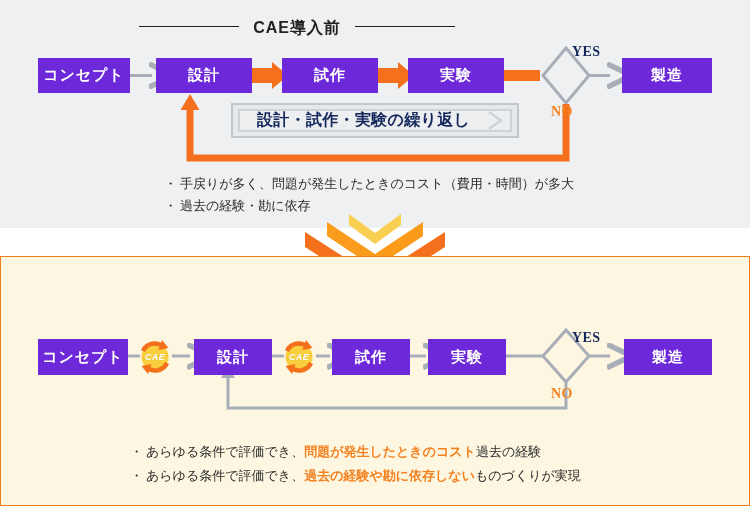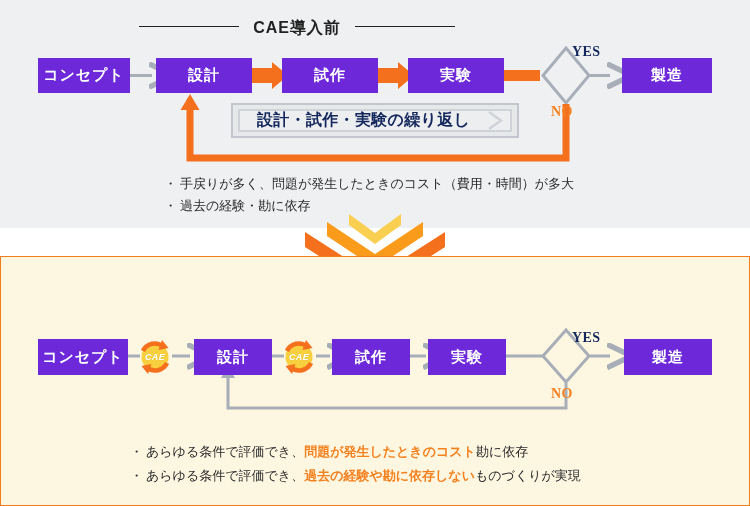--- a/index.html
+++ b/index.html
@@ -203,20 +203,20 @@
       <path d="M7,13 A13,13 0 0 1 27,8.5" fill="none" stroke="#f4701d" stroke-width="4.6" stroke-linecap="butt"></path>
       <polygon points="26,2 32.5,10 22.5,12" fill="#f4701d"></polygon>
       <path d="M31,25 A13,13 0 0 1 11,29.5" fill="none" stroke="#f4701d" stroke-width="4.6" stroke-linecap="butt"></path>
       <polygon points="12,36 5.5,28 15.5,26" fill="#f4701d"></polygon>
     </svg>
     <div class="cae-label">CAE</div>
   </div>
 
   <div class="bullets" style="left:130px;top:440px;line-height:24px;">
     <div class="row">
-      <span class="dot">・</span><span>あらゆる条件で評価でき、</span><span class="hl">問題が発生したときのコスト</span><span>勘に依存</span>
+      <span class="dot">・</span><span>あらゆる条件で評価でき、</span><span class="hl">問題が発生したときのコスト</span><span>過去の経験</span>
     </div>
     <div class="row">
       <span class="dot">・</span><span>あらゆる条件で評価でき、</span><span class="hl">過去の経験や勘に依存しない</span><span>ものづくりが実現</span>
     </div>
   </div>
 
 </div>
 
 </body></html>

